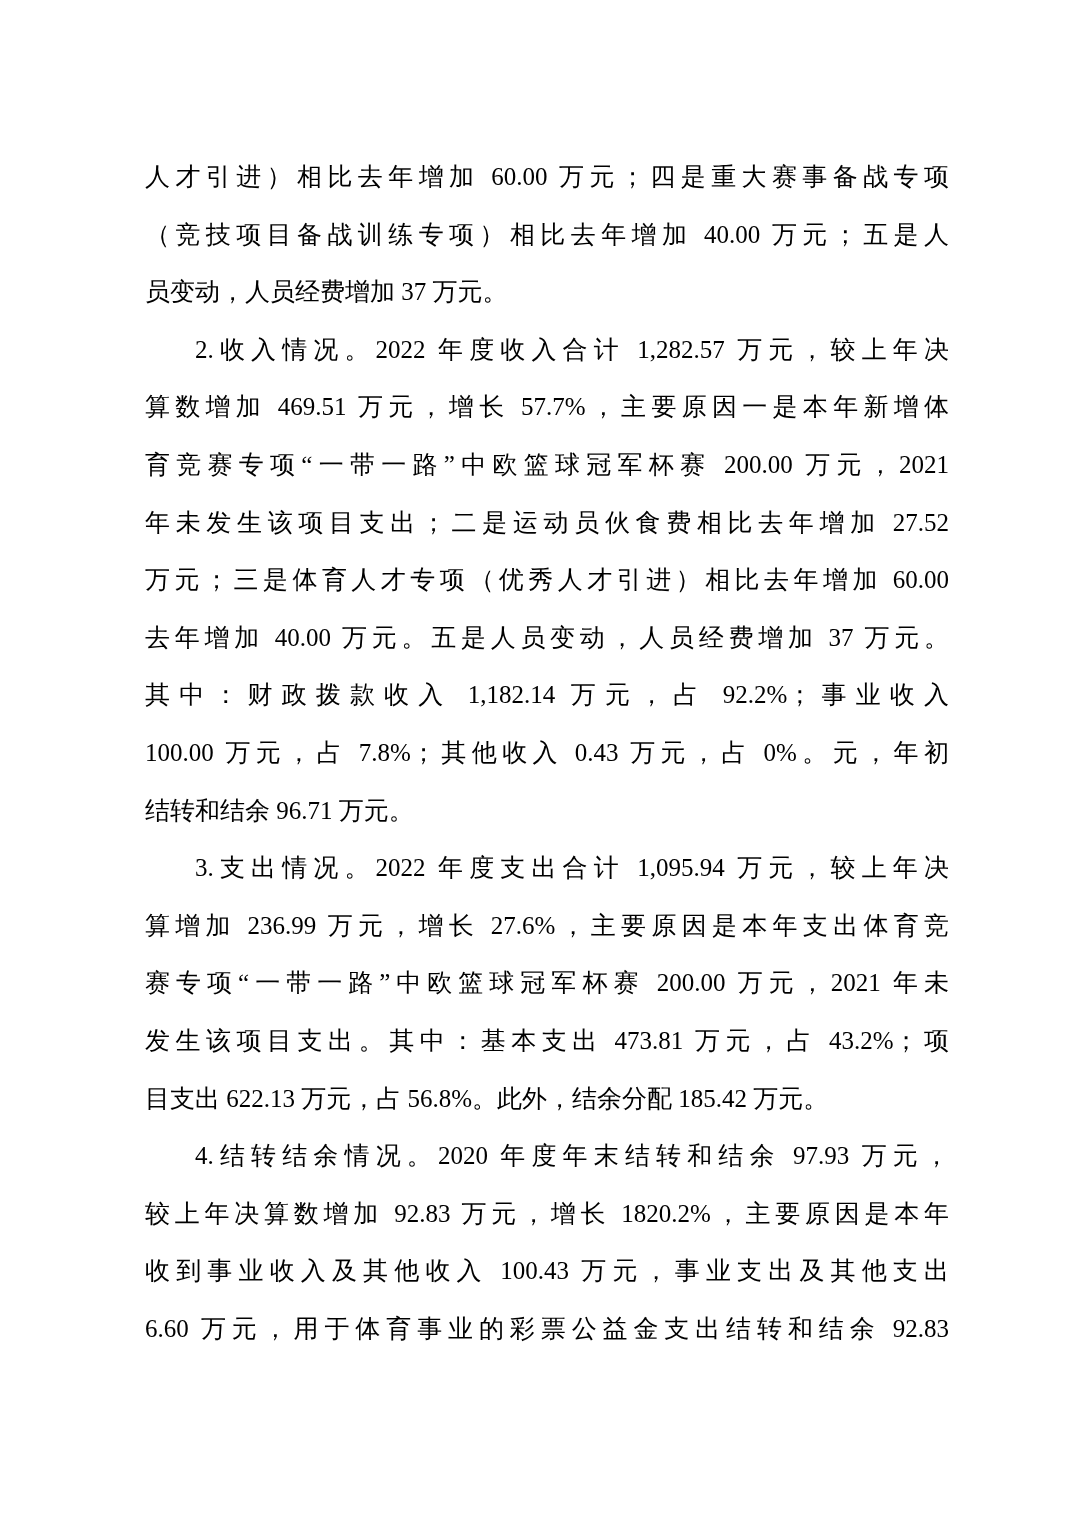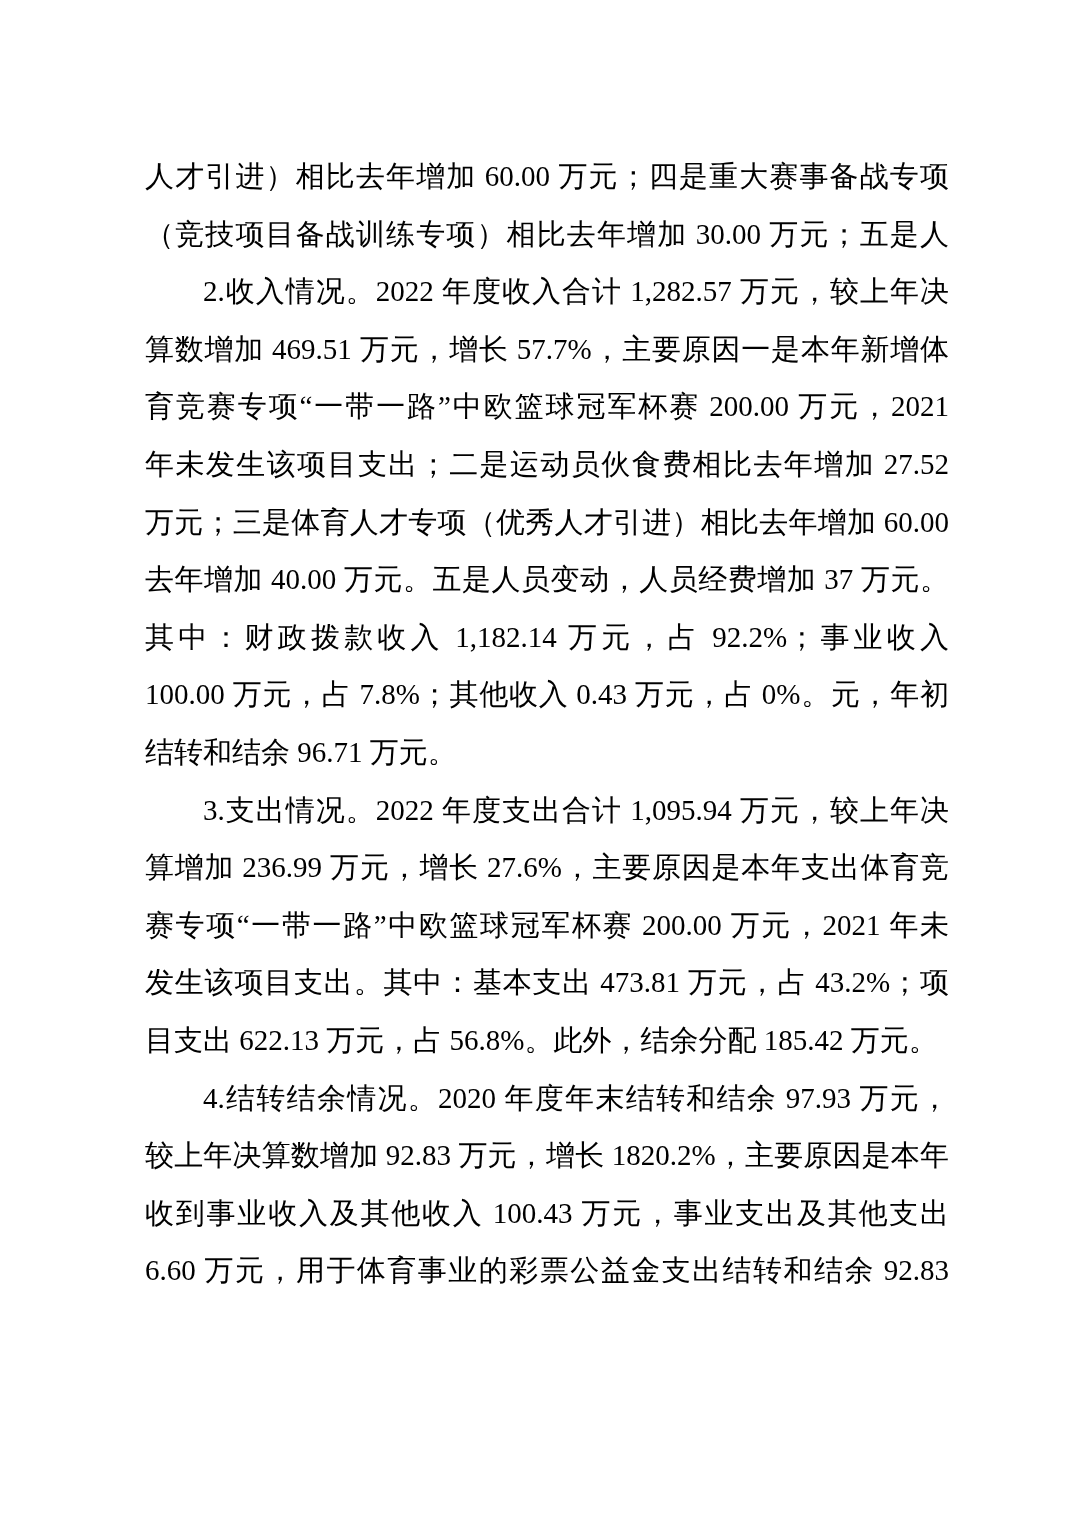--- a/index.html
+++ b/index.html
@@ -16,21 +16,21 @@
     font-family: "Liberation Serif", "DejaVu Serif", serif;
     color: #000000;
   }
   .text-block {
     position: absolute;
     left: 145px;
     top: 148px;
     width: 804px;
   }
   .line {
-    font-size: 29px;
+    font-size: 25px;
     line-height: 57.6px;
     white-space: nowrap;
     text-align: justify;
     text-align-last: justify;
     text-justify: inter-character;
     white-space: normal;
     height: 57.6px;
     overflow: hidden;
   }
   .line.para-end {
@@ -41,21 +41,22 @@
     text-indent: 2em;
   }
 </style>
 </head>
 <body>
 
 <div class="page">
   <div class="text-block">
 
     <div class="line">人才引进）相比去年增加 60.00 万元；四是重大赛事备战专项</div>
-    <div class="line">（竞技项目备战训练专项）相比去年增加 30.00 万元；五是人</div>
+    <div class="line">（竞技项目备战训练专项）相比去年增加 40.00 万元；五是人</div>
+    <div class="line para-end">员变动，人员经费增加 37 万元。</div>
 
     <div class="line indent">2.收入情况。2022 年度收入合计 1,282.57 万元，较上年决</div>
     <div class="line">算数增加 469.51 万元，增长 57.7%，主要原因一是本年新增体</div>
     <div class="line">育竞赛专项“一带一路”中欧篮球冠军杯赛 200.00 万元，2021</div>
     <div class="line">年未发生该项目支出；二是运动员伙食费相比去年增加 27.52</div>
     <div class="line">万元；三是体育人才专项（优秀人才引进）相比去年增加 60.00</div>
     <div class="line">去年增加 40.00 万元。五是人员变动，人员经费增加 37 万元。</div>
     <div class="line">其中：财政拨款收入 1,182.14 万元，占 92.2%；事业收入</div>
     <div class="line">100.00 万元，占 7.8%；其他收入 0.43 万元，占 0%。元，年初</div>
     <div class="line para-end">结转和结余 96.71 万元。</div>

